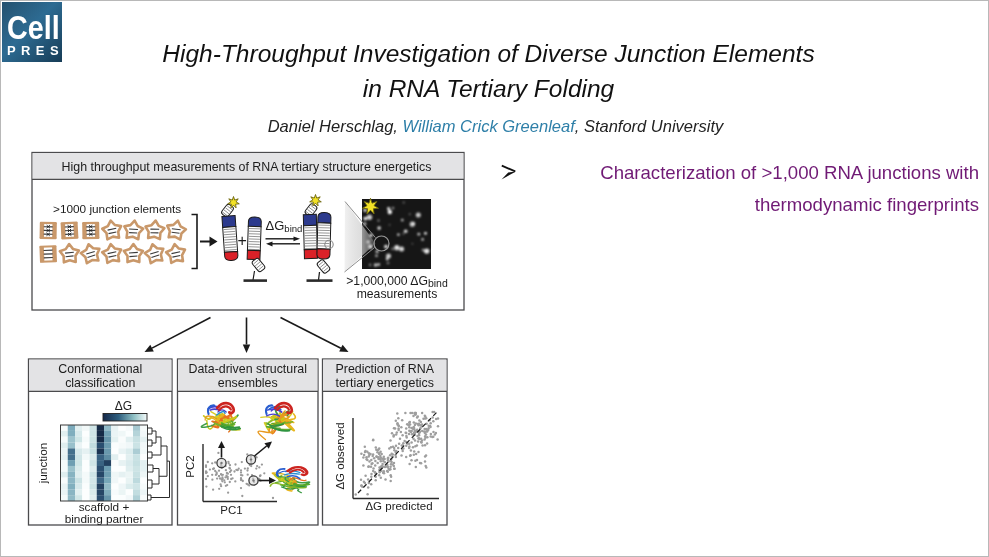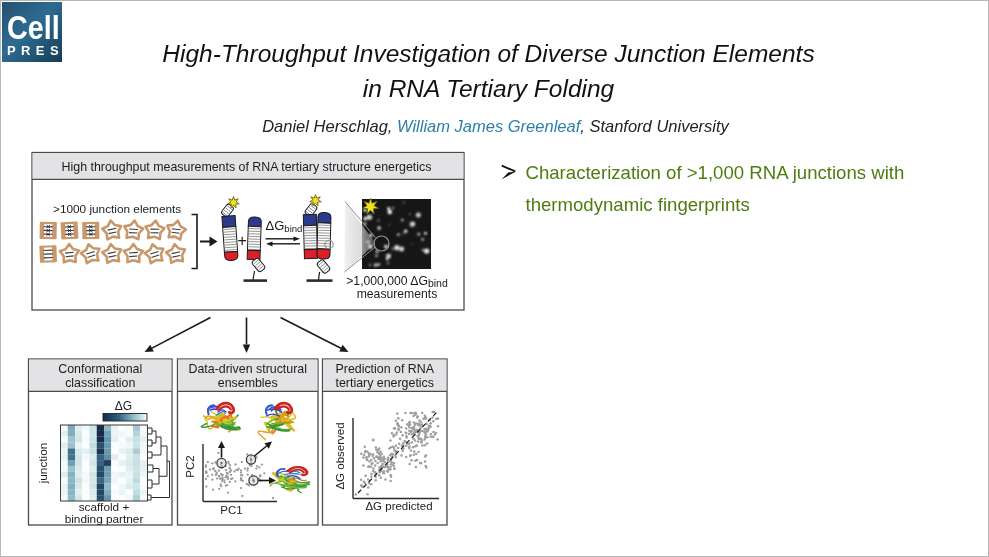--- a/index.html
+++ b/index.html
@@ -4,21 +4,21 @@
 html,body { width:989px; height:557px; background:#fff; font-family:"Liberation Sans", sans-serif; overflow:hidden; }
 #page { position:relative; width:989px; height:557px; background:#fff; border:1px solid #b8b8b8; }
 #logo { position:absolute; left:1px; top:1px; width:60px; height:60px; background:linear-gradient(135deg,#25516f 0%,#2d6b92 45%,#173c56 100%); color:#fff; }
 #logo .cell { position:absolute; left:5px; top:7px; font-size:33px; font-weight:bold; transform:scaleX(0.87); transform-origin:left top; }
 #logo .press { position:absolute; left:5px; top:41px; font-size:13px; font-weight:bold; letter-spacing:5.4px; }
 #title { position:absolute; left:-7px; top:34.5px; width:989px; text-align:center; font-style:italic; font-size:24.5px; line-height:35.5px; color:#111; }
 #authors { position:absolute; left:0; top:116px; width:989px; text-align:center; font-style:italic; font-size:16.5px; color:#222; }
 #authors .wg { color:#2e7fa8; }
 #fig { position:absolute; left:0; top:0; }
 #bullets { position:absolute; left:500px; top:156px; width:478px; }
-.b { position:relative; padding-left:24.5px; font-size:18.6px; line-height:32.3px; color:#4d7c0f; margin-bottom:13.4px; }
+.b { position:relative; padding-left:24.5px; font-size:18.6px; line-height:32.3px; color:#701a75; margin-bottom:13.4px;text-align:right; }
 .b svg { position:absolute; left:0px; top:6.5px; }
 </style></head>
 <body>
 <div id="page">
 <svg id="fig" width="989" height="557" viewBox="0 0 989 557">
 <defs>
 <linearGradient id="logog" x1="0" y1="0" x2="1" y2="1">
  <stop offset="0" stop-color="#25516f"></stop>
           <stop offset="0.45" stop-color="#2d6b92"></stop>
           <stop offset="1" stop-color="#173c56"></stop>
@@ -985,19 +985,19 @@
       <circle cx="413.2" cy="450.4" r="1.25" fill="#9e9e9e"></circle>
       <circle cx="425.0" cy="454.6" r="1.25" fill="#9e9e9e"></circle>
       <circle cx="424.1" cy="455.4" r="1.25" fill="#9e9e9e"></circle>
 <line x1="357" y1="492" x2="436" y2="411" stroke="#1a1a1a" stroke-width="1.2" stroke-dasharray="4.5,3.2"></line>
 </svg>
 <div id="logo">
       <div class="cell">Cell</div>
       <div class="press">PRESS</div>
     </div>
 <div id="title">High-Throughput Investigation of Diverse Junction Elements<br>in RNA Tertiary Folding</div>
-<div id="authors">Daniel Herschlag, <span class="wg">William James Greenleaf</span>, Stanford University</div>
+<div id="authors">Daniel Herschlag, <span class="wg">William Crick Greenleaf</span>, Stanford University</div>
 <div id="bullets">
 <div class="b"><svg width="16" height="16" viewBox="0 0 16 16">
           <line x1="0.8" y1="1.6" x2="14.2" y2="7.4" stroke="#111" stroke-width="1.8"></line>
           <polygon points="15,7.4 0.5,15.4 7.2,8.4" fill="#111"></polygon>
         </svg>Characterization of &gt;1,000 RNA junctions with thermodynamic fingerprints</div>
 </div>
 </div>
 </body></html>

